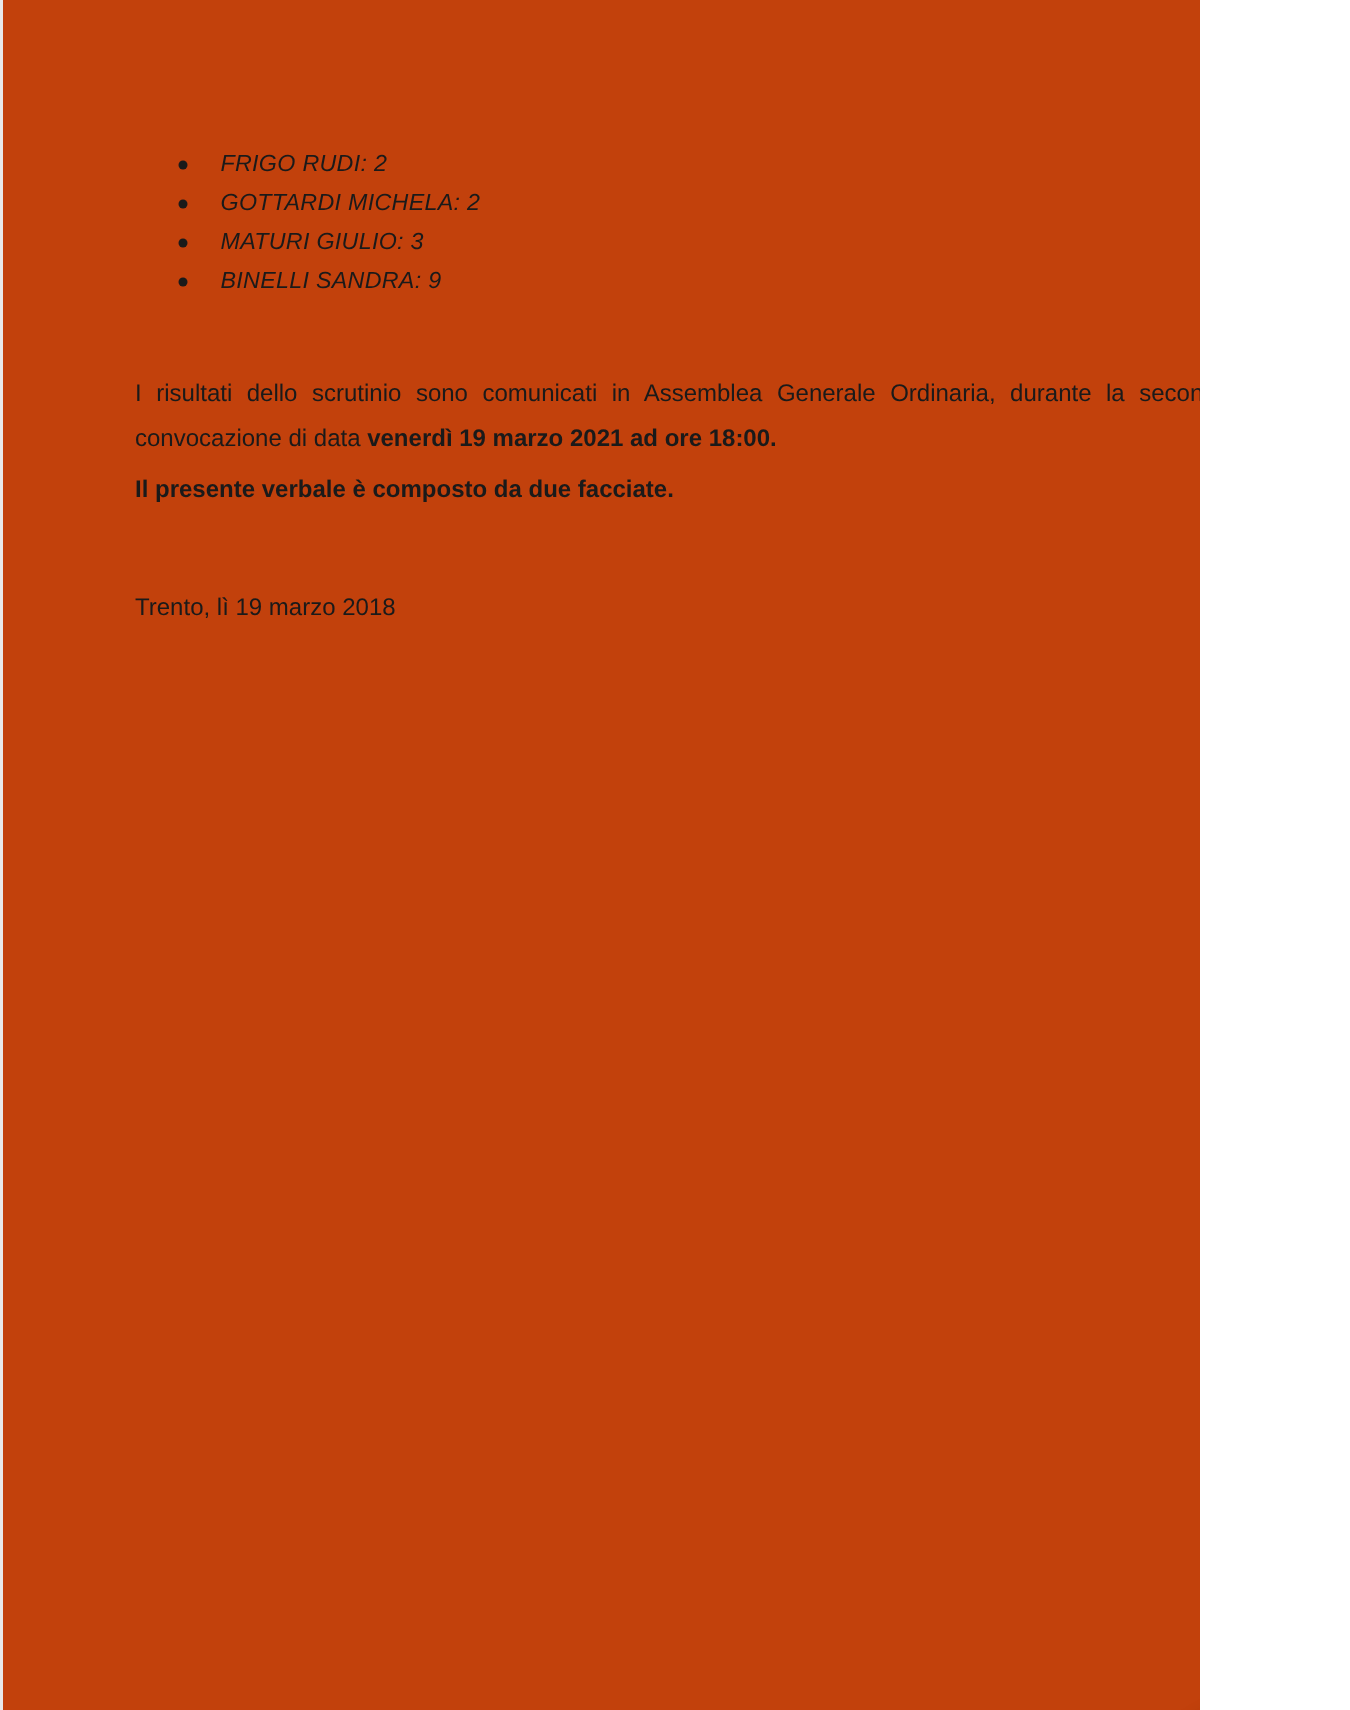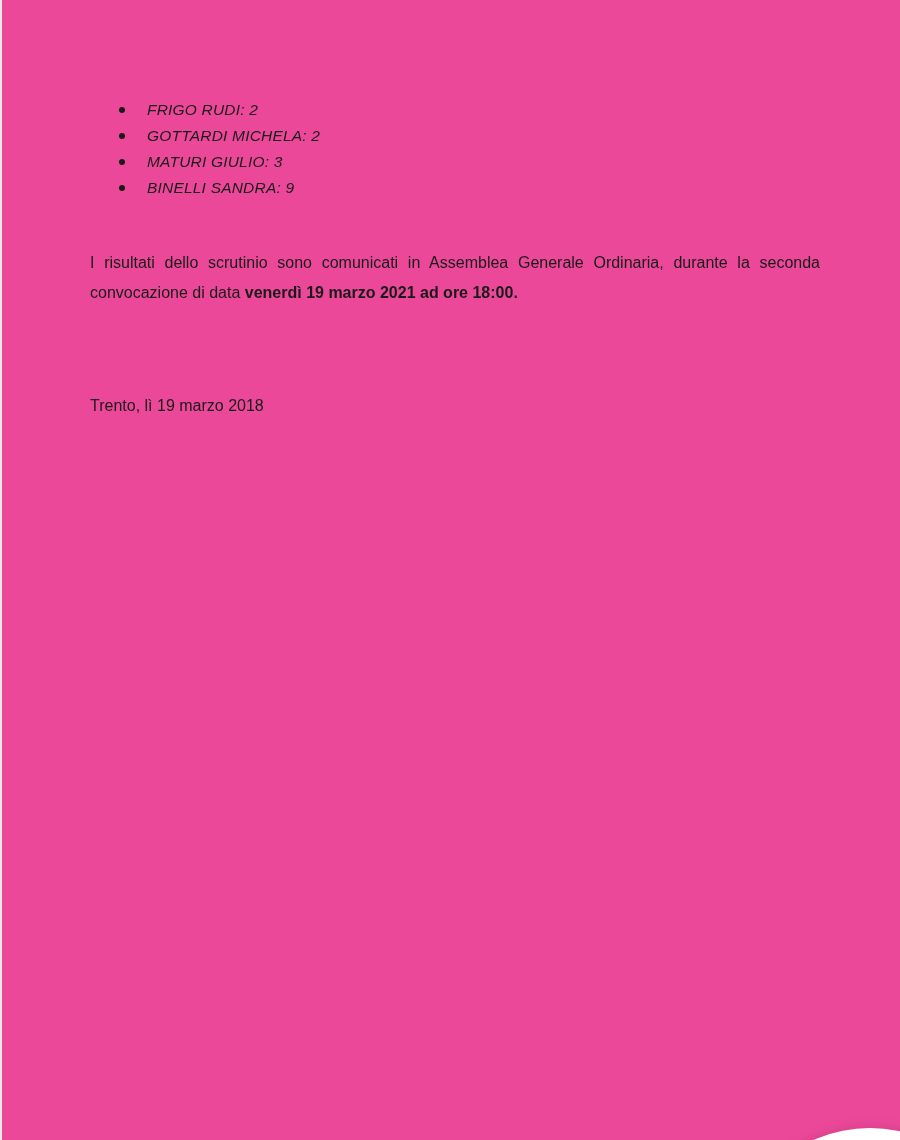--- a/index.html
+++ b/index.html
@@ -4,22 +4,22 @@
 <style>
   * { margin: 0; padding: 0; box-sizing: border-box; }
   html, body {
     width: 900px; height: 1140px;
     background: #ffffff;
     font-family: "Liberation Sans", sans-serif;
     color: #1a1a1a;
   }
   .page {
     position: relative;
-    width: 900px; height: 1140px;
-    background: #ec4899;
+    width: 800px; height: 1140px;
+    background: #c2410c;
     overflow: hidden;
   }
   .edge-line {
     position: absolute;
     left: 0; top: 0;
     width: 2px; height: 1140px;
     background: #e9e9e9;
   }
   .vote-list {
     position: absolute;
@@ -99,20 +99,21 @@
       <span>MATURI GIULIO: 3</span>
     </li>
     <li>
       <span class="bullet-dot"></span>
       <span>BINELLI SANDRA: 9</span>
     </li>
   </ul>
 
   <p class="announcement"><span>I risultati dello scrutinio sono comunicati in Assemblea Generale Ordinaria, durante la seconda convocazione di data </span><strong>venerdì 19 marzo 2021 ad ore 18:00.</strong></p>
 
+  <p class="pages-statement">Il presente verbale è composto da due facciate.</p>
 
   <div class="signature-row">
     <span>Trento, lì 19 marzo 2018</span>
   </div>
 
   <div class="bottom-arc"></div>
 
 </div>
 
 </body></html>

